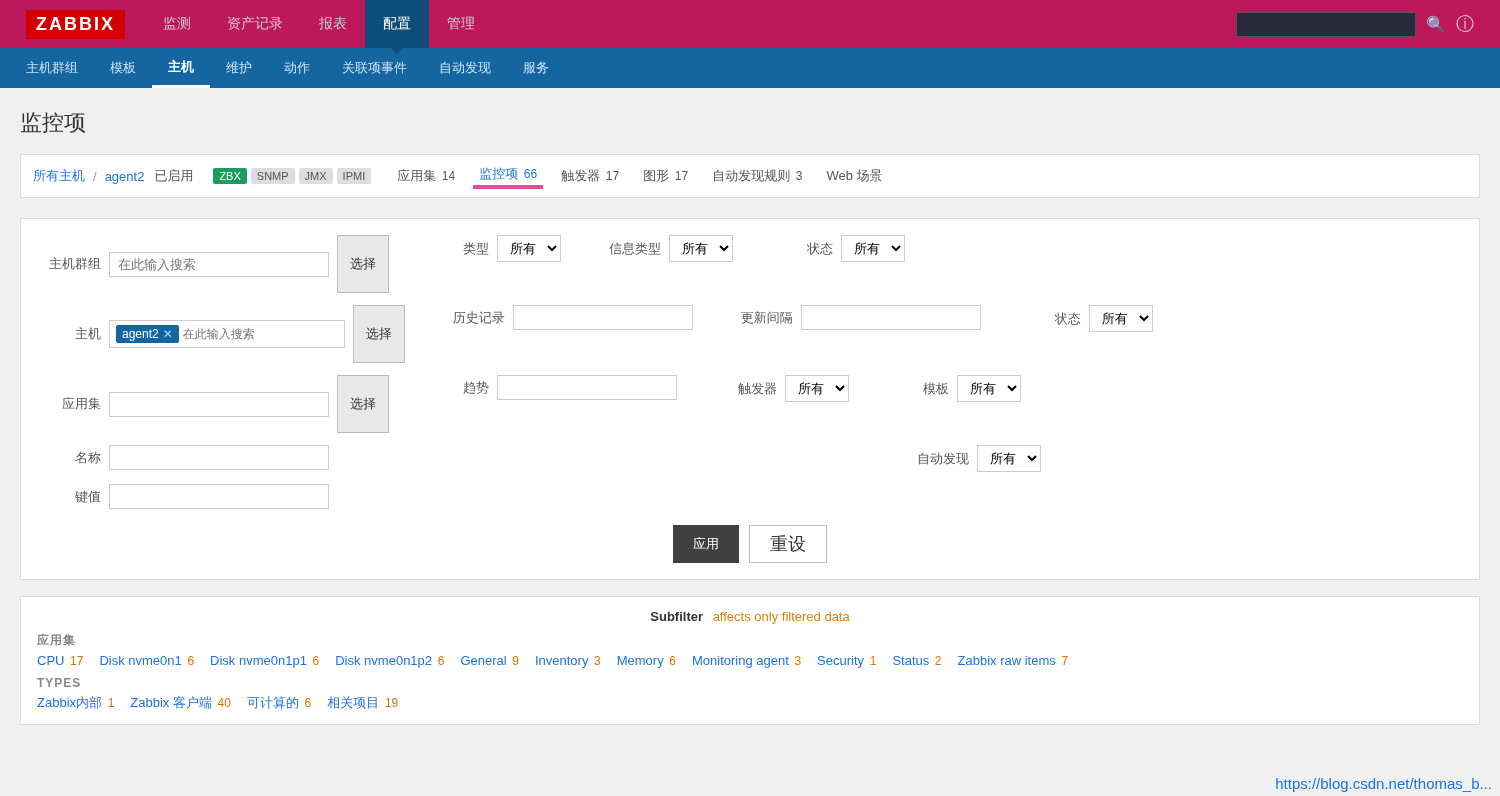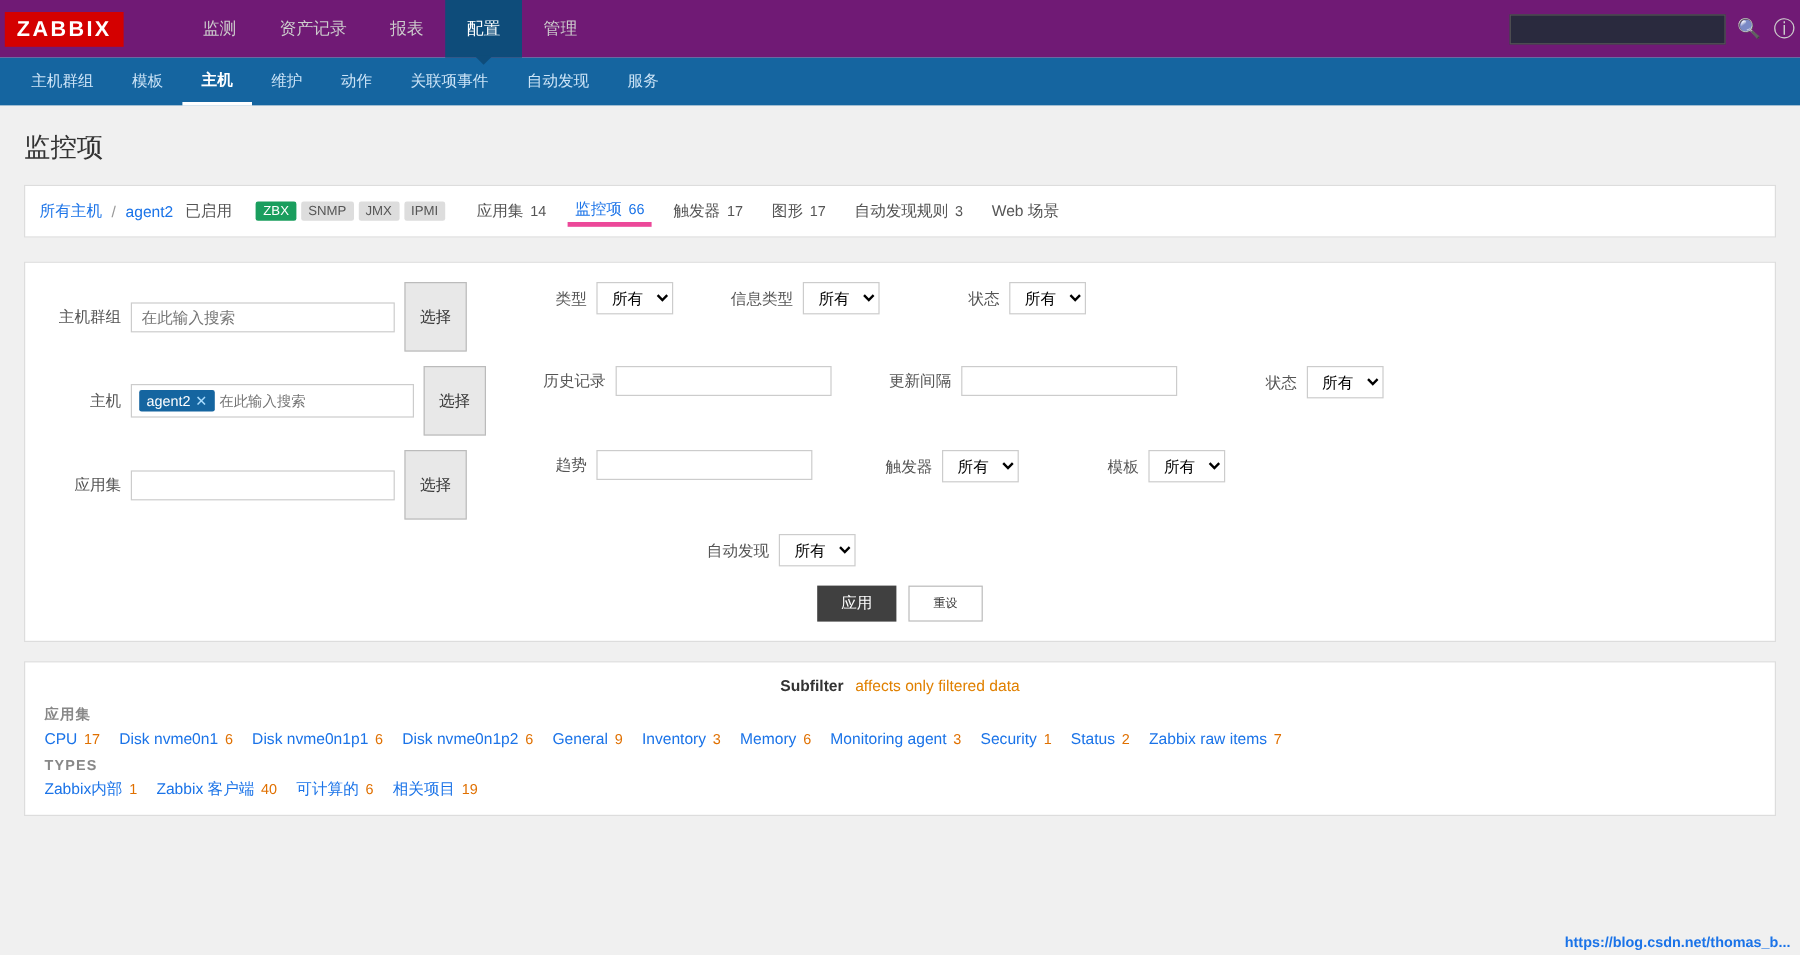--- a/index.html
+++ b/index.html
@@ -1,25 +1,24 @@
 <!DOCTYPE html>
 <html><head>
   <meta charset="utf-8">
   <style>
     * { box-sizing: border-box; margin: 0; padding: 0; }
     body { font-family: Arial, sans-serif; font-size: 13px; background: #f0f0f0; color: #333; }
 
     
     .top-nav {
-      background: #701a75;
+      background: #be185d;
       display: flex;
       align-items: center;
       height: 48px;
-      padding: 0 4px;
-      gap: 28px;
+      padding: 0 26px;
     }
     .logo {
       background: #d40000;
       color: #fff;
       font-weight: bold;
       font-size: 18px;
       padding: 4px 10px;
       letter-spacing: 2px;
       margin-right: 20px;
     }
@@ -251,21 +250,21 @@
       padding: 6px 20px;
       font-size: 13px;
       cursor: pointer;
       font-family: Liberation Serif, serif;
     }
     .btn-reset {
       background: #fff;
       color: #333;
       border: 1px solid #bbb;
       padding: 6px 20px;
-      font-size: 10px;
+      font-size: 18px;
       cursor: pointer;
     }
 
     
     .subfilter-section {
       background: #fff;
       border: 1px solid #ddd;
       padding: 12px 16px;
     }
     .subfilter-label {
@@ -299,23 +298,22 @@
     .subfilter-item .count {
       color: #e07000;
       font-size: 12px;
       margin-left: 2px;
     }
 
     .bottom-link {
       position: fixed;
       bottom: 4px;
       right: 8px;
-      font-size: 12px;
+      font-size: 15px;
       color: #1a73e8;
-      font-weight: bold;
     }
   </style>
 </head>
 <body>
 
 <div class="top-nav">
   <div class="logo">ZABBIX</div>
   <div class="top-nav-items">
     <div class="top-nav-item">监测</div>
     <div class="top-nav-item">资产记录</div>
@@ -452,29 +450,39 @@
       </div>
 
       <div class="filter-row">
         <span class="filter-label">模板</span>
         <select class="filter-select"><option>所有</option></select>
       </div>
     </div>
 
     <div style="display:flex; gap: 40px; align-items: flex-start;">
 
+      <div class="filter-row">
+        <span class="filter-label">名称</span>
+        <input class="filter-input filter-input-wide" type="text" style="">
+      </div>
       <div style="width:230px;"></div>
       <div style="width:230px;"></div>
 
       <div class="filter-row">
         <span class="filter-label">自动发现</span>
         <select class="filter-select"><option>所有</option></select>
       </div>
     </div>
 
+    <div style="display:flex; gap: 40px; align-items: flex-start; margin-top:12px;">
+      <div class="filter-row">
+        <span class="filter-label">键值</span>
+        <input class="filter-input filter-input-wide" type="text" style="">
+      </div>
+    </div>
 
     <div class="filter-buttons">
       <button class="btn-apply">应用</button>
       <button class="btn-reset">重设</button>
     </div>
   </div>
 
   <div class="subfilter-section">
     <div style="margin-bottom: 6px; text-align: center;">
       <span class="subfilter-label">Subfilter</span>

